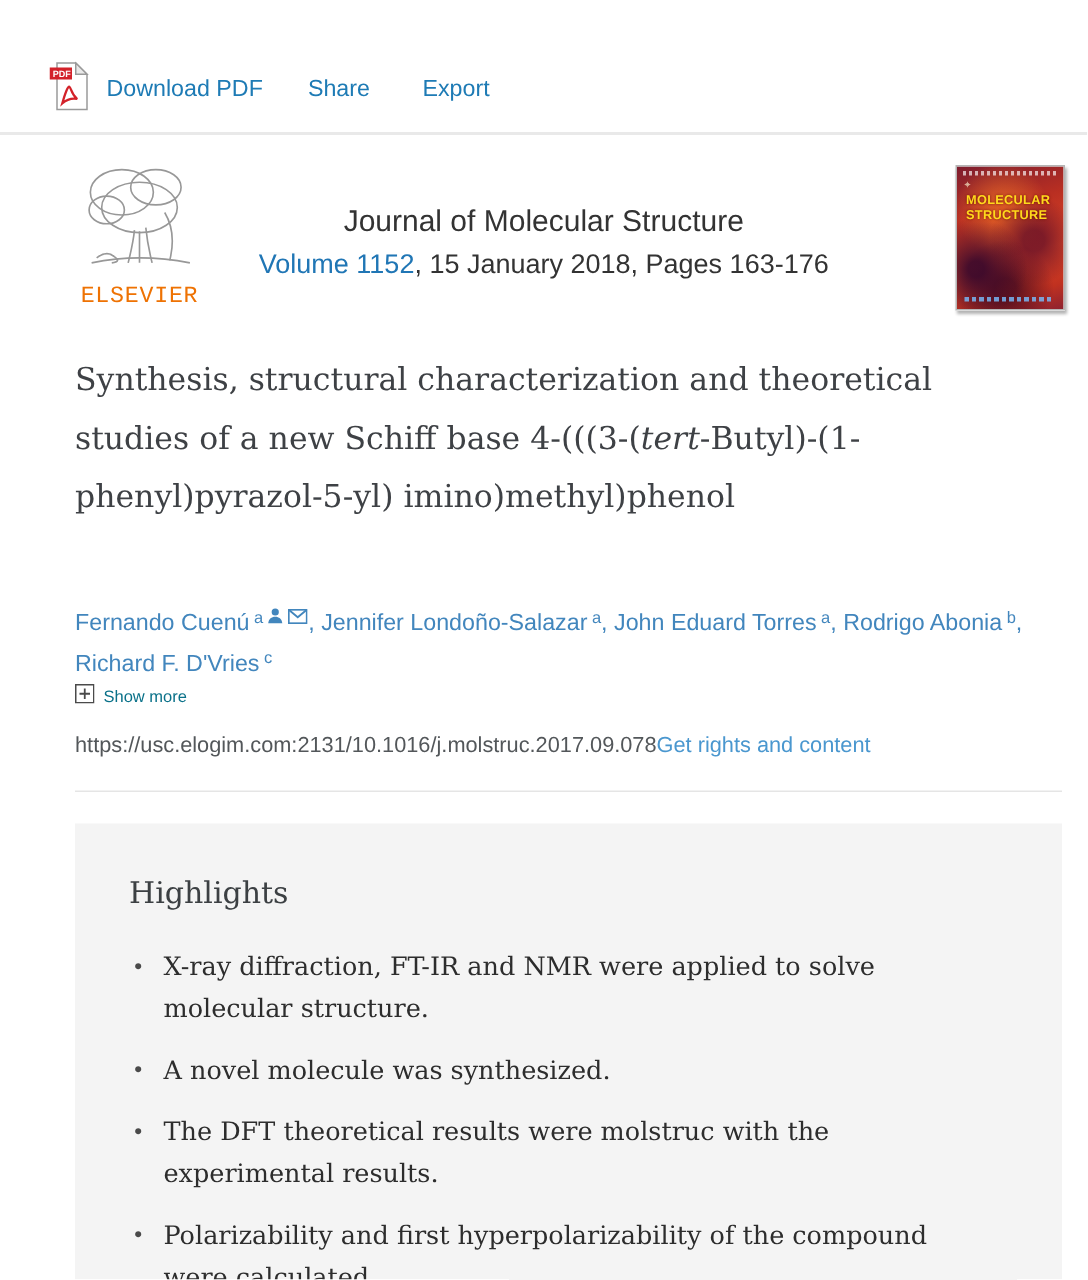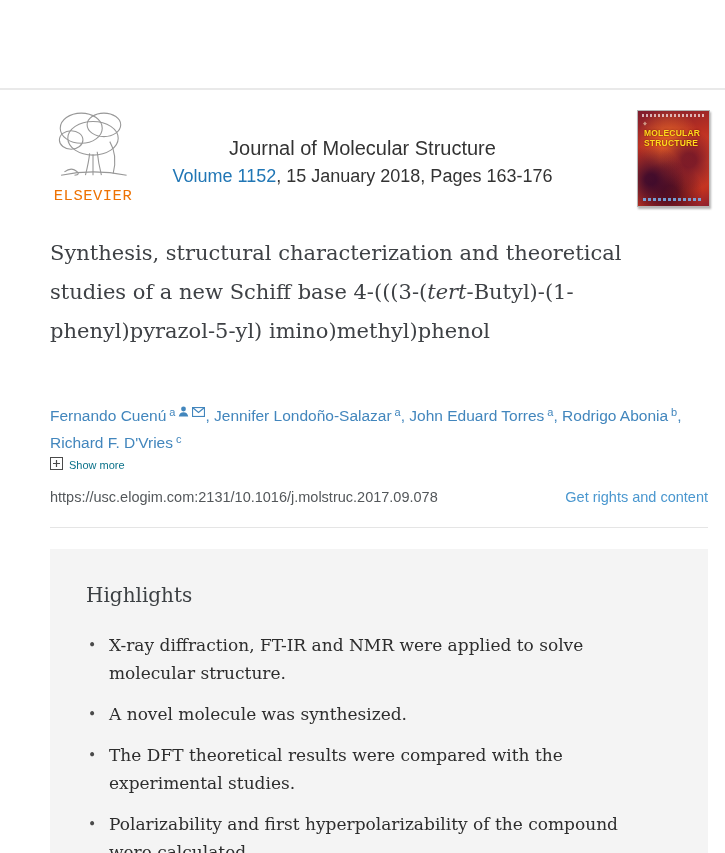--- a/index.html
+++ b/index.html
@@ -58,21 +58,21 @@
   .authors{
     position:absolute;left:50px;top:403px;width:650px;
     font-size:15.5px;line-height:26px;color:#4286bd;
   }
   .authors .sup{font-size:11px;position:relative;top:-5px;margin-left:3px;}
   .authors .a-icon{position:relative;top:-4px;margin-left:3px;display:inline-block;}
 
   .show-more{position:absolute;left:50px;top:456px;display:flex;align-items:center;cursor:pointer;}
   .show-more .sm-label{margin-left:6px;font-size:11px;font-weight:normal;color:#0a7189;}
 
-  .doi-row{position:absolute;left:50px;top:489px;width:658px;display:flex;justify-content:space-between;align-items:baseline;gap:40px;}
+  .doi-row{position:absolute;left:50px;top:489px;width:658px;display:flex;align-items:baseline;}
   .doi-link{font-size:14.5px;color:#53575a;}
   .rights-link{font-size:14.5px;color:#4a97cf;}
 
   .divider2{position:absolute;left:50px;top:527px;width:658px;height:1px;background:#e5e5e5;}
 
   
   .highlights{
     position:absolute;left:50px;top:549px;width:658px;height:304px;
     background:#f4f4f4;box-sizing:border-box;padding:31px 36px 0 36px;
     font-family:"DejaVu Serif",serif;
@@ -85,20 +85,36 @@
     position:relative;padding-left:23px;margin-bottom:13px;
     font-size:17px;line-height:28px;color:#2d2d2d;
   }
   .highlights li::before{content:"•";position:absolute;left:2px;top:0;font-size:14px;color:#4a4a4a;}
 </style>
 </head>
 <body>
 
 <div class="page">
 
+  <div class="toolbar">
+    <div class="pdf-wrap">
+      <span>
+        <svg width="27" height="33" viewBox="0 0 27 33">
+          <path d="M5,1 h12.5 l7.5,7.5 V32 H5 Z" fill="#ffffff" stroke="#9a9a9a" stroke-width="1"></path>
+          <path d="M17.5,1 l7.5,7.5 h-7.5 Z" fill="#e9e9e9" stroke="#9a9a9a" stroke-width="1"></path>
+          <rect x="0" y="4" width="15" height="8" fill="#d3222a"></rect>
+          <text x="2.2" y="10.4" font-family="Liberation Sans, sans-serif" font-size="6" font-weight="bold" fill="#ffffff">PDF</text>
+          <path d="M8.5,28 C10.5,21 12.2,16.5 13.2,16.8 C14.4,17.2 14.2,21.5 18.5,25 C14.5,24.2 10.8,26 8.5,28 Z" fill="none" stroke="#d3222a" stroke-width="1.5"></path>
+        </svg>
+      </span>
+      <span class="label">Download PDF</span>
+    </div>
+    <span class="label tb-share">Share</span>
+    <span class="label tb-export">Export</span>
+  </div>
   <div class="toolbar-divider"></div>
 
   <div class="elsevier">
     <span>
       <svg width="84" height="74" viewBox="0 0 100 88">
         <g fill="none" stroke="#989898" stroke-width="1.3">
           <ellipse cx="36" cy="24" rx="25" ry="18"></ellipse>
           <ellipse cx="63" cy="20" rx="20" ry="14"></ellipse>
           <ellipse cx="50" cy="36" rx="30" ry="20"></ellipse>
           <ellipse cx="24" cy="38" rx="14" ry="11"></ellipse>
@@ -155,18 +171,18 @@
     <span class="rights-link">Get rights and content</span>
   </div>
 
   <div class="divider2"></div>
 
   <div class="highlights">
     <h2>Highlights</h2>
     <ul>
       <li>X-ray diffraction, FT-IR and NMR were applied to solve molecular structure.</li>
       <li>A novel molecule was synthesized.</li>
-      <li>The DFT theoretical results were compared with the experimental studies.</li>
+      <li>The DFT theoretical results were molstruc with the experimental results.</li>
       <li>Polarizability and first hyperpolarizability of the compound were calculated.</li>
     </ul>
   </div>
 
 </div>
 
 </body></html>

